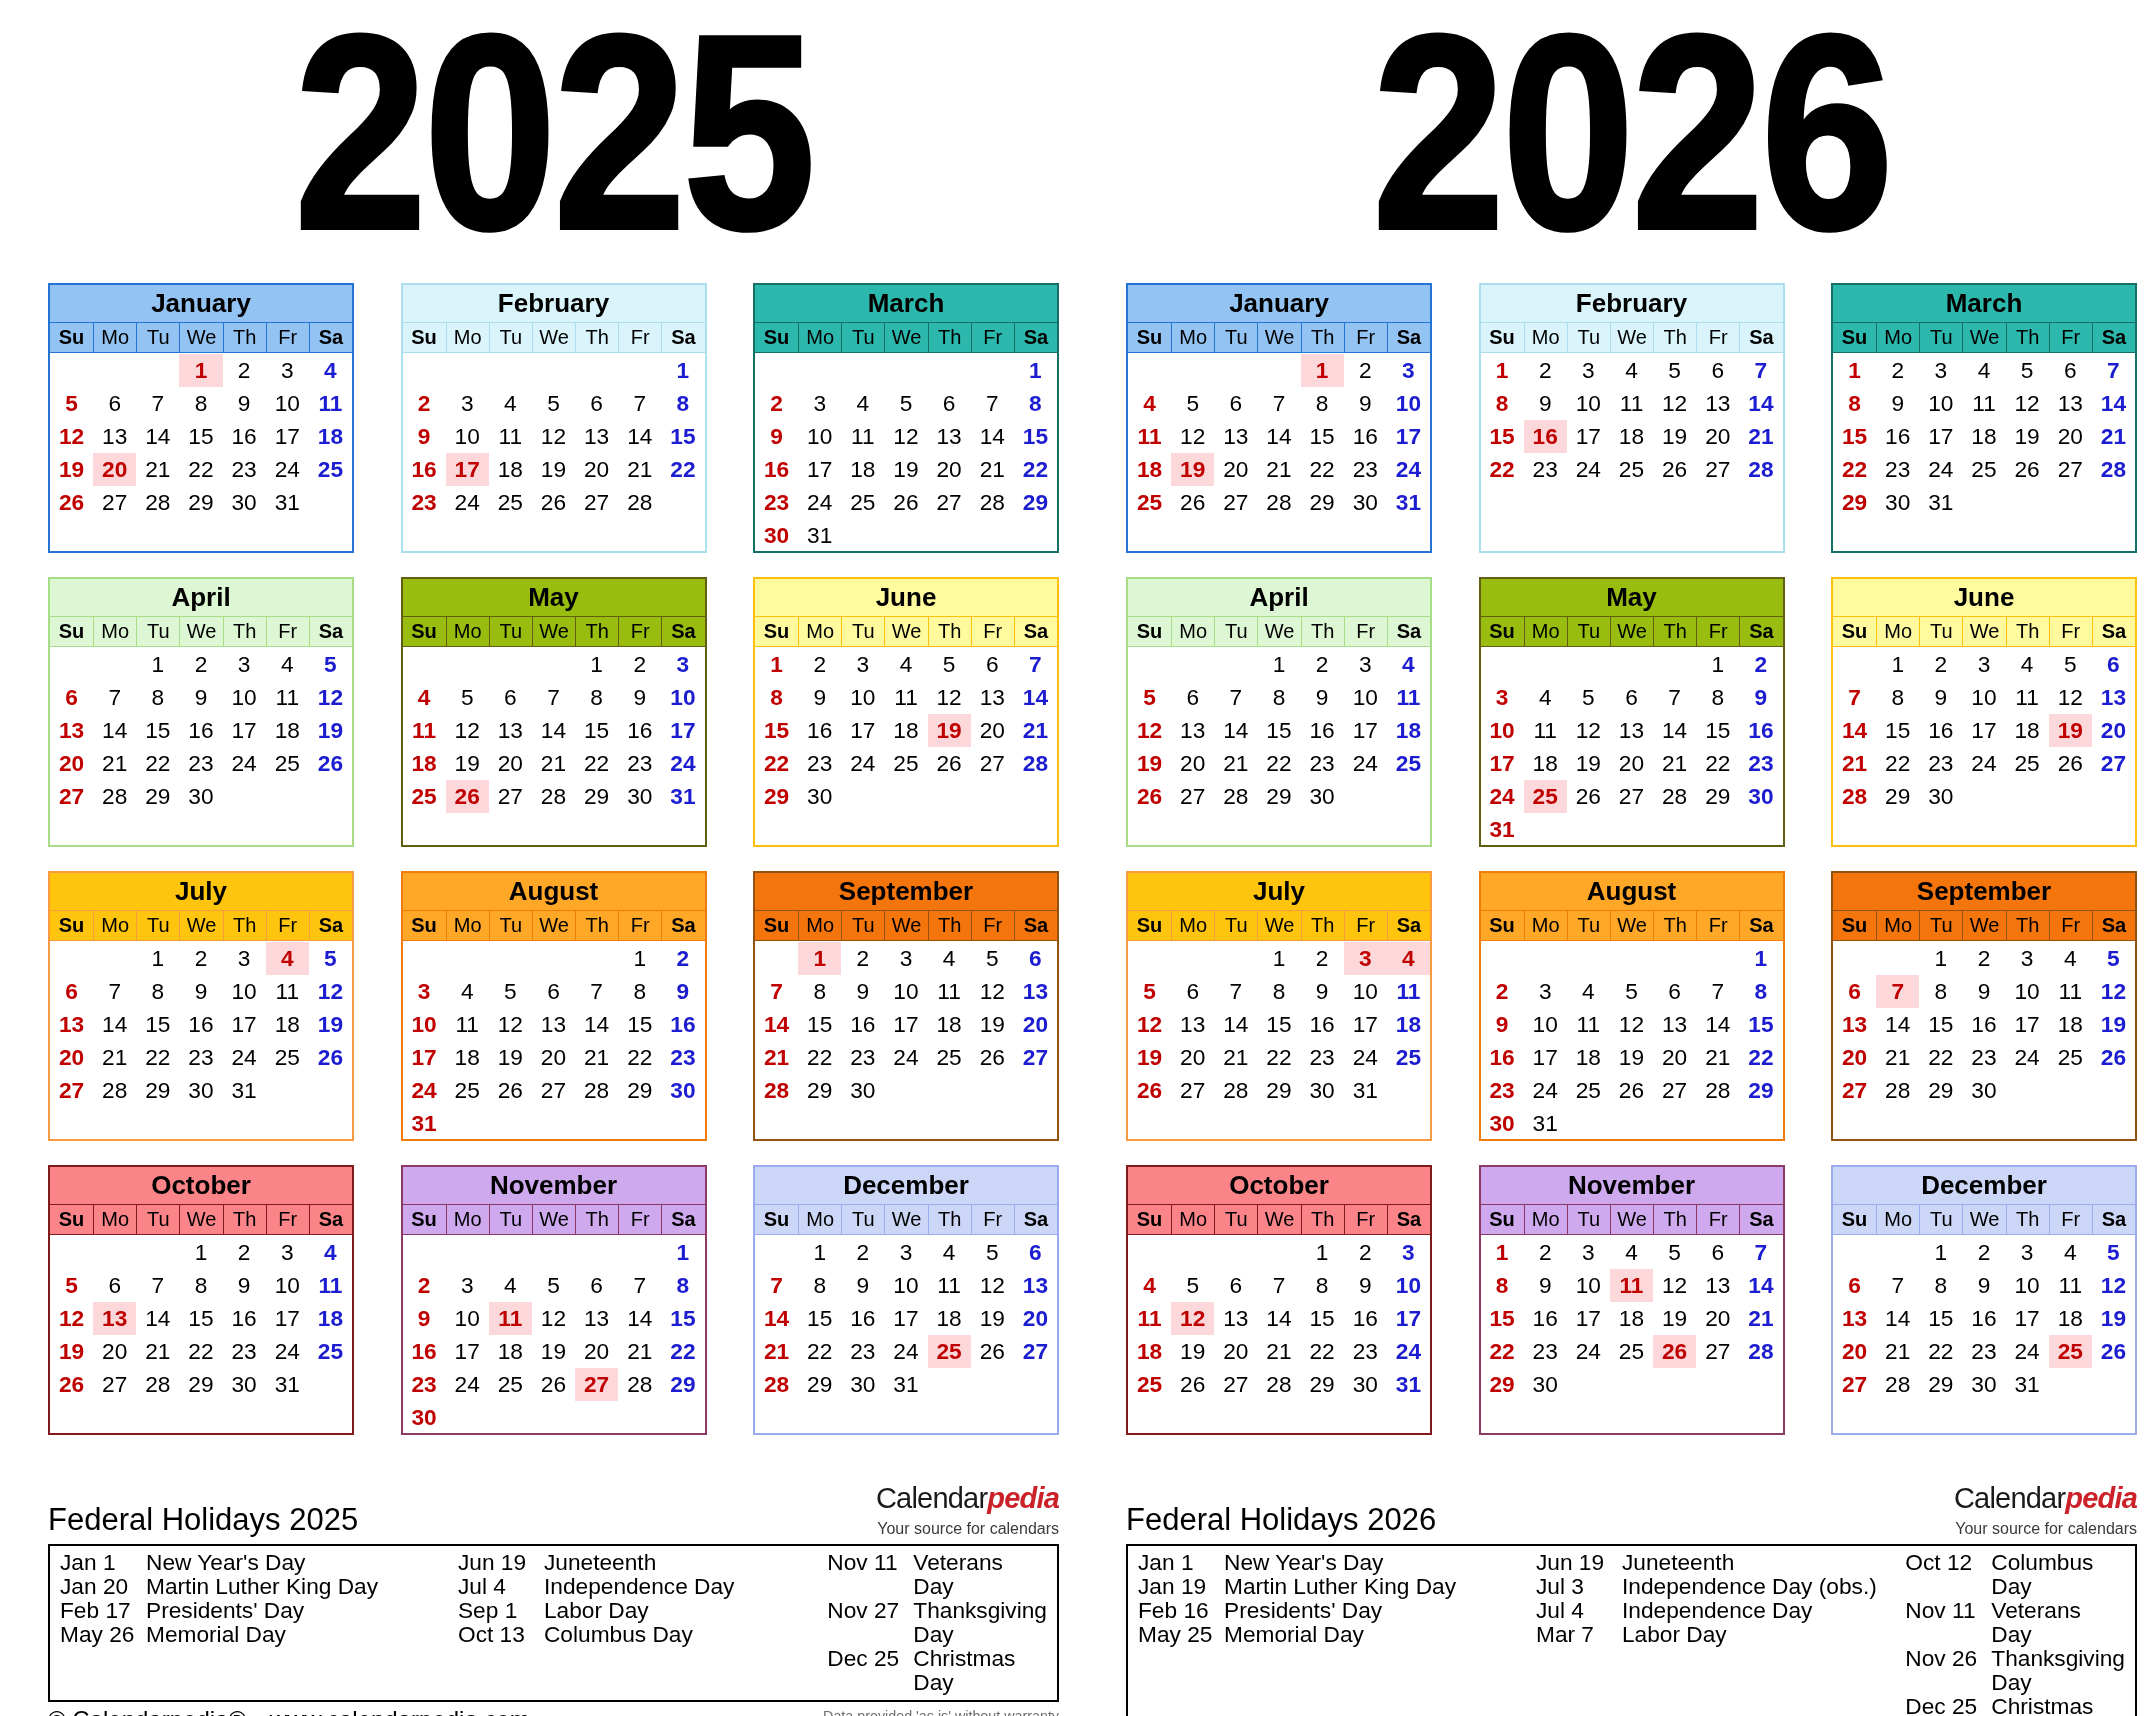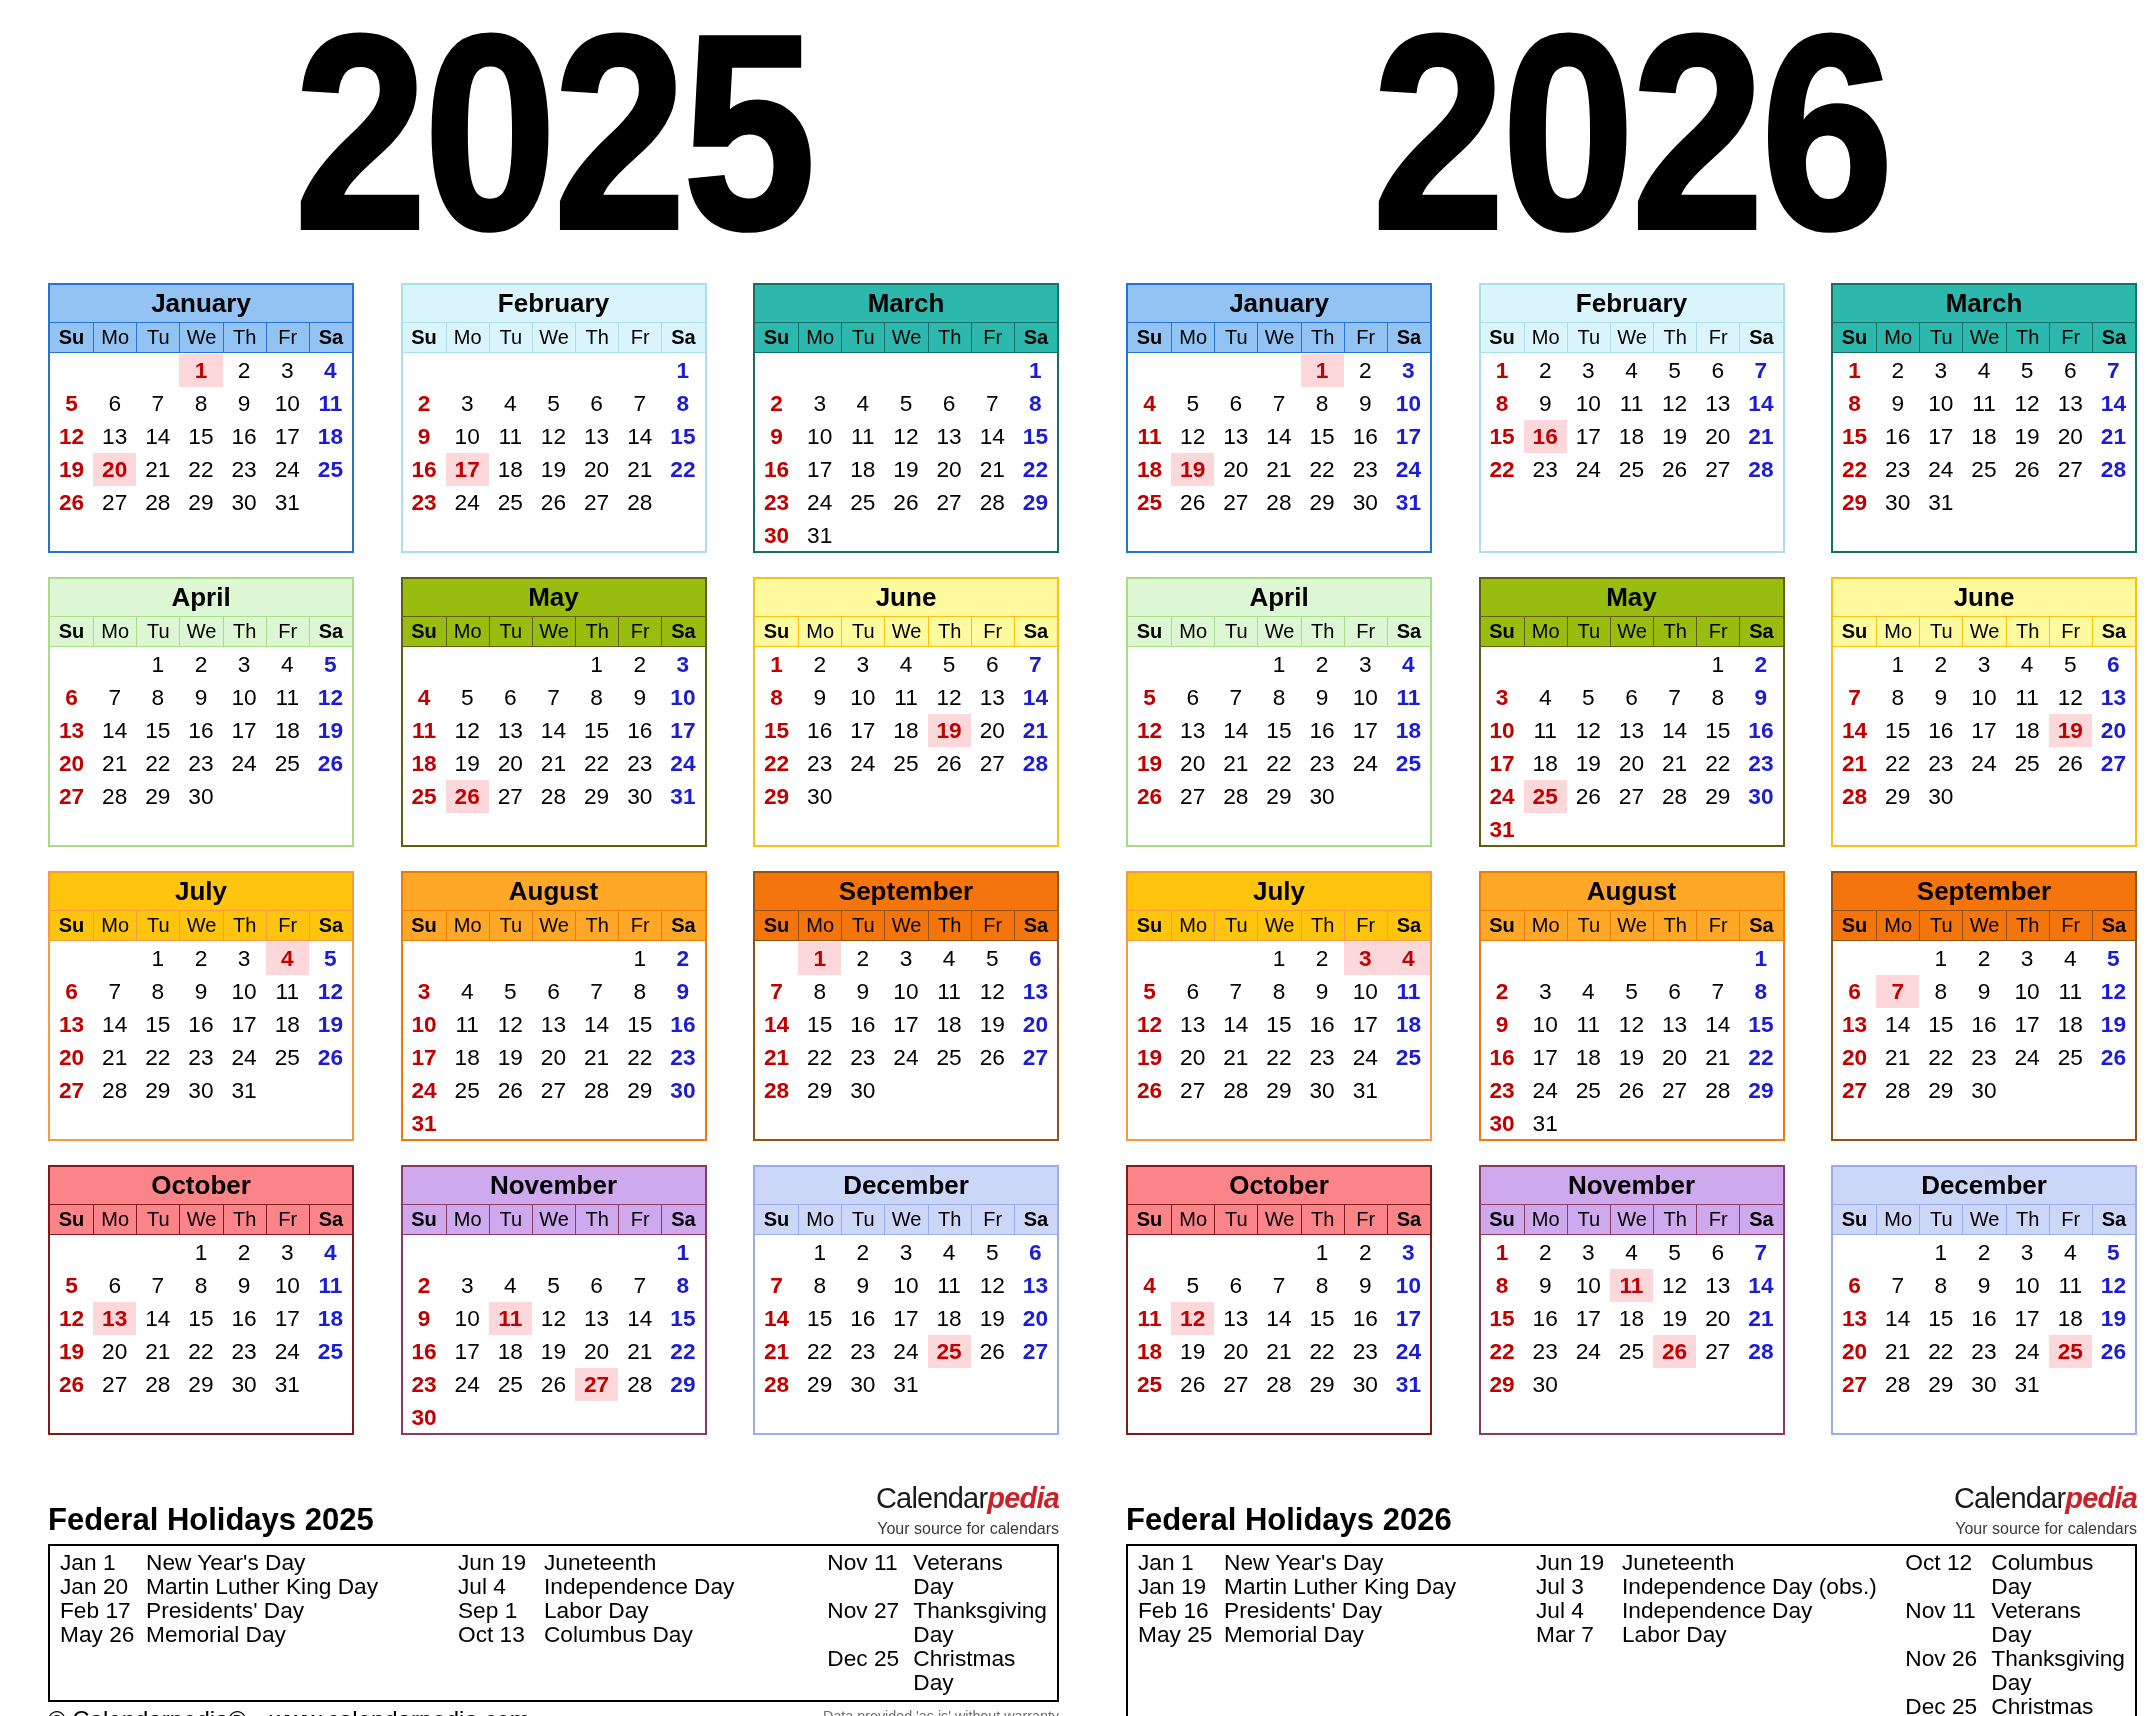--- a/index.html
+++ b/index.html
@@ -29,21 +29,21 @@
   .dow .dcell:first-child{border-left:none;}
   .dow .dcell.b{font-weight:bold;}
   .days{display:grid;grid-template-columns:repeat(7,1fr);grid-auto-rows:33px;padding-top:0.8px;}
   .day{display:flex;align-items:center;justify-content:center;font-size:22.7px;}
   .day.su{color:var(--c-sun);font-weight:bold;}
   .day.sa{color:var(--c-sat);font-weight:bold;}
   .day.hl{background:var(--c-hlbg);color:var(--c-hltx);font-weight:bold;}
 
   .holidays{position:absolute;top:1495px;left:0;width:1011px;}
   .hhead{display:flex;justify-content:space-between;align-items:flex-end;height:42px;}
-  .htitle{font-size:31px;font-weight:bold;line-height:1.1;}
+  .htitle{font-size:31px;font-weight:normal;line-height:1.1;}
   .logo{text-align:right;line-height:1;}
   .logo-main{font-size:29px;letter-spacing:-0.8px;color:#1a1a1a;}
   .logo-red{color:#cb2128;font-weight:bold;font-style:italic;}
   .logo-tag{font-size:16px;color:#3a3a3a;margin-top:8px;}
 
   .htable{border:2.5px solid #000;box-sizing:border-box;margin-top:7px;
       display:flex;padding:4.2px 10px 5.9px 10px;gap:16px;}
   .hcol{display:flex;flex-direction:column;}
   .hcol0{width:40%;} .hcol1{width:37%;} .hcol2{width:23%;justify-content:center;}
   .hrow{display:flex;line-height:24px;font-size:22.7px;}

